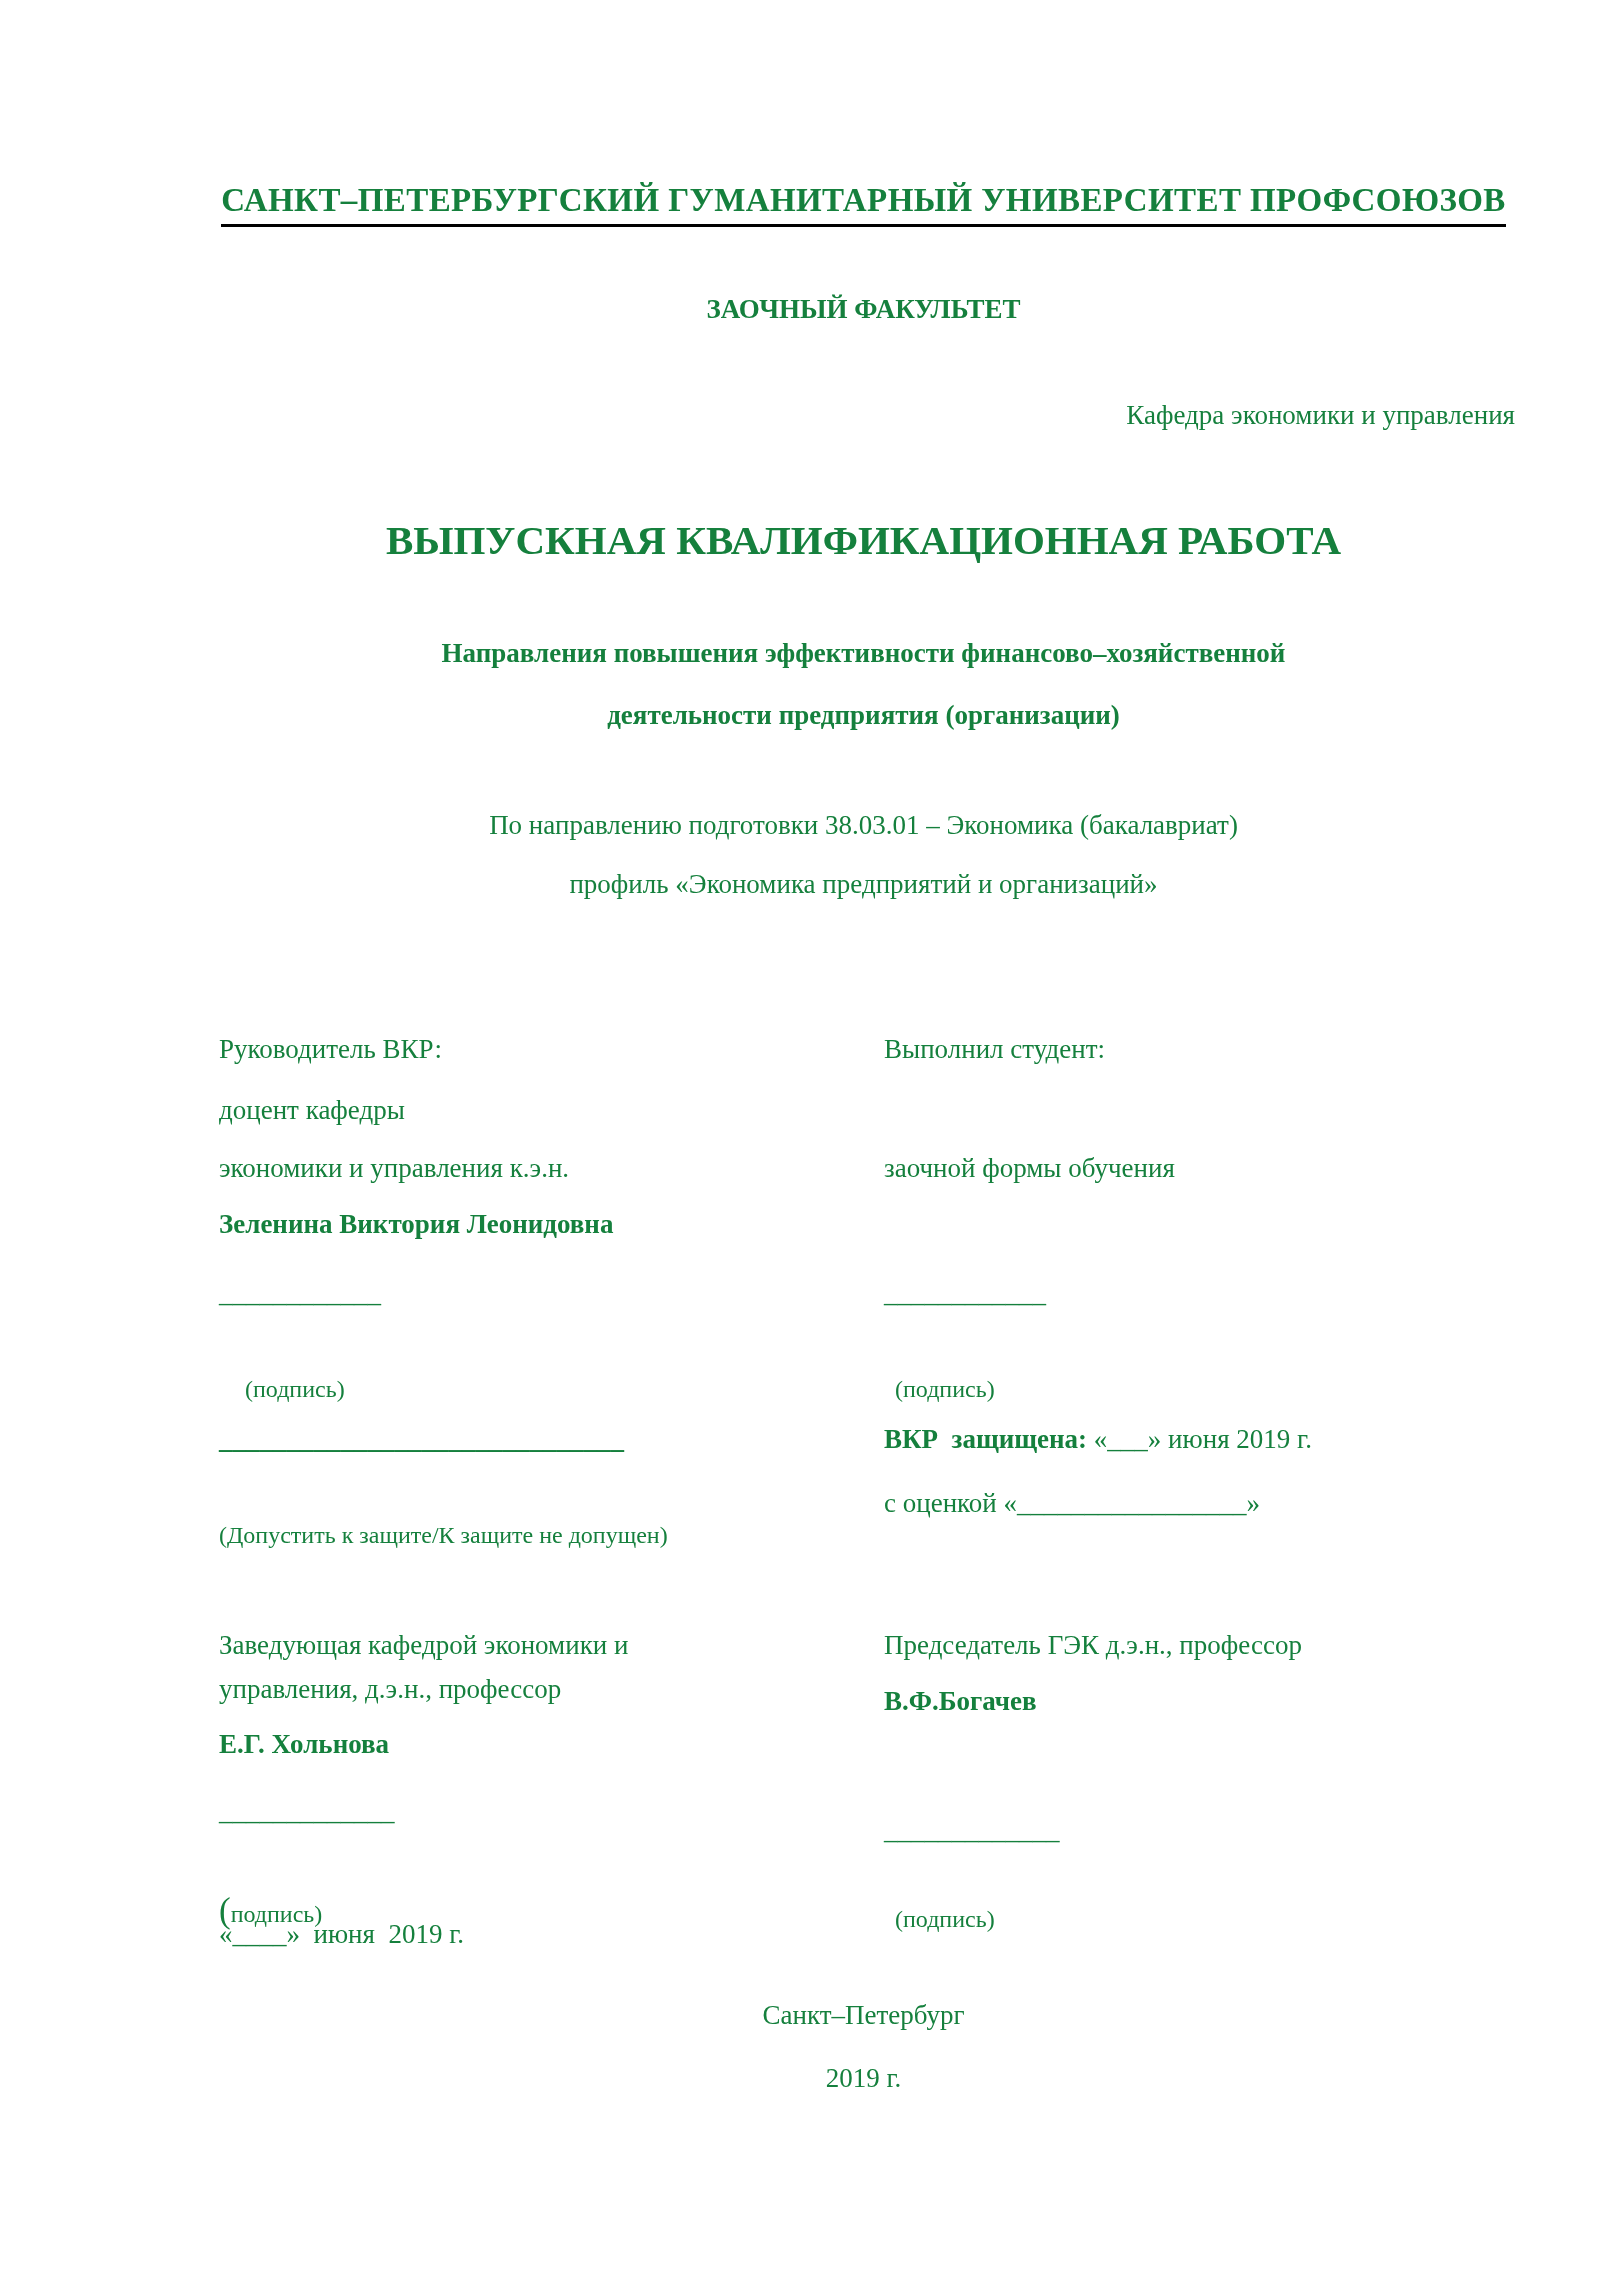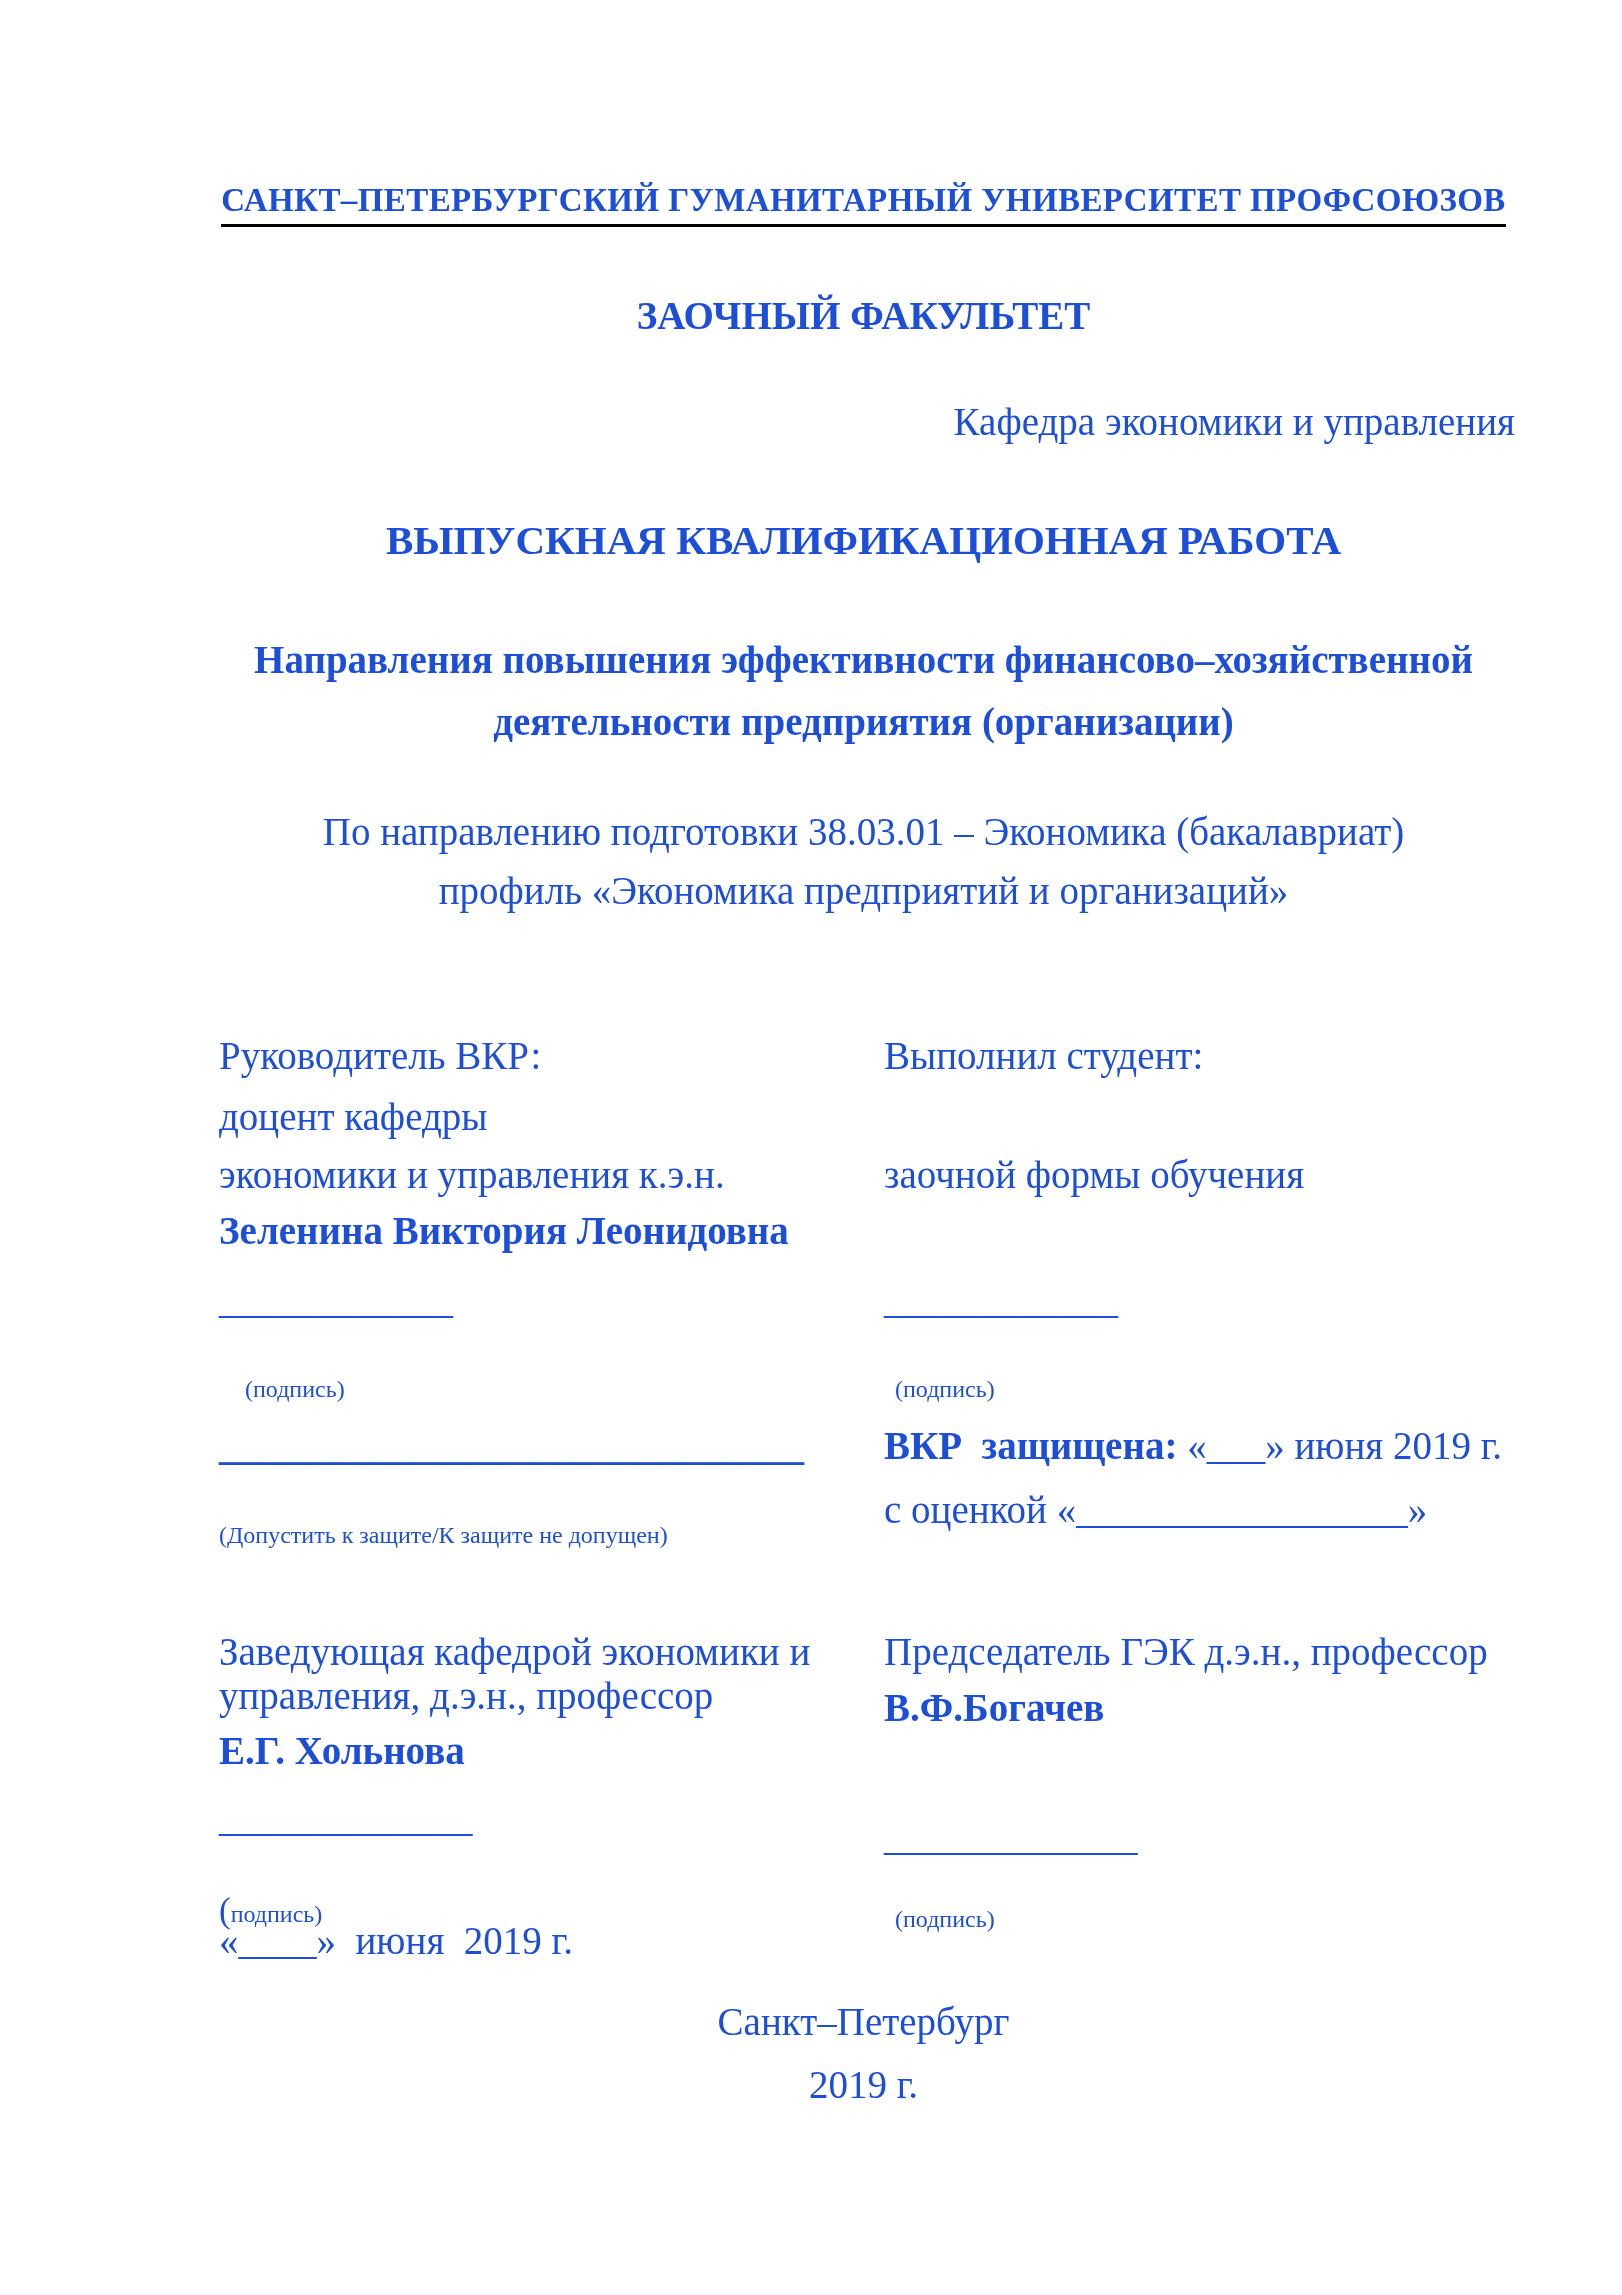--- a/index.html
+++ b/index.html
@@ -1,25 +1,25 @@
 <!DOCTYPE html>
 <html style="font-size:12.6px"><head>
 <meta charset="utf-8">
 <style>
   html,body{margin:0;padding:0;background:#ffffff;}
   .page{
     position:relative;
     width:1623px;
     height:2295px;
     background:#ffffff;
-    color:#1d4ed8;
+    color:#15803d;
     font-family:"Liberation Serif","DejaVu Serif",serif;
     overflow:hidden;
   }
-  .ln{position:absolute;font-size:39px;line-height:1.2;white-space:pre;}
+  .ln{position:absolute;font-size:27px;line-height:1.2;white-space:pre;}
   .c{left:212px;width:1303px;text-align:center;}
   .rt{left:212px;width:1303px;text-align:right;}
   .b{font-weight:bold;}
   .hdr{font-size:33px;letter-spacing:0.4px;}
   .hdr .ul{border-bottom:3.9px solid #000;padding-bottom:5.5px;}
   .big{font-size:41px;}
   .sm{font-size:24px;line-height:1.15;margin-top:40px;}
   .lcol{left:219px;}
   .rcol{left:884px;}
   .lcap{left:245px;}

